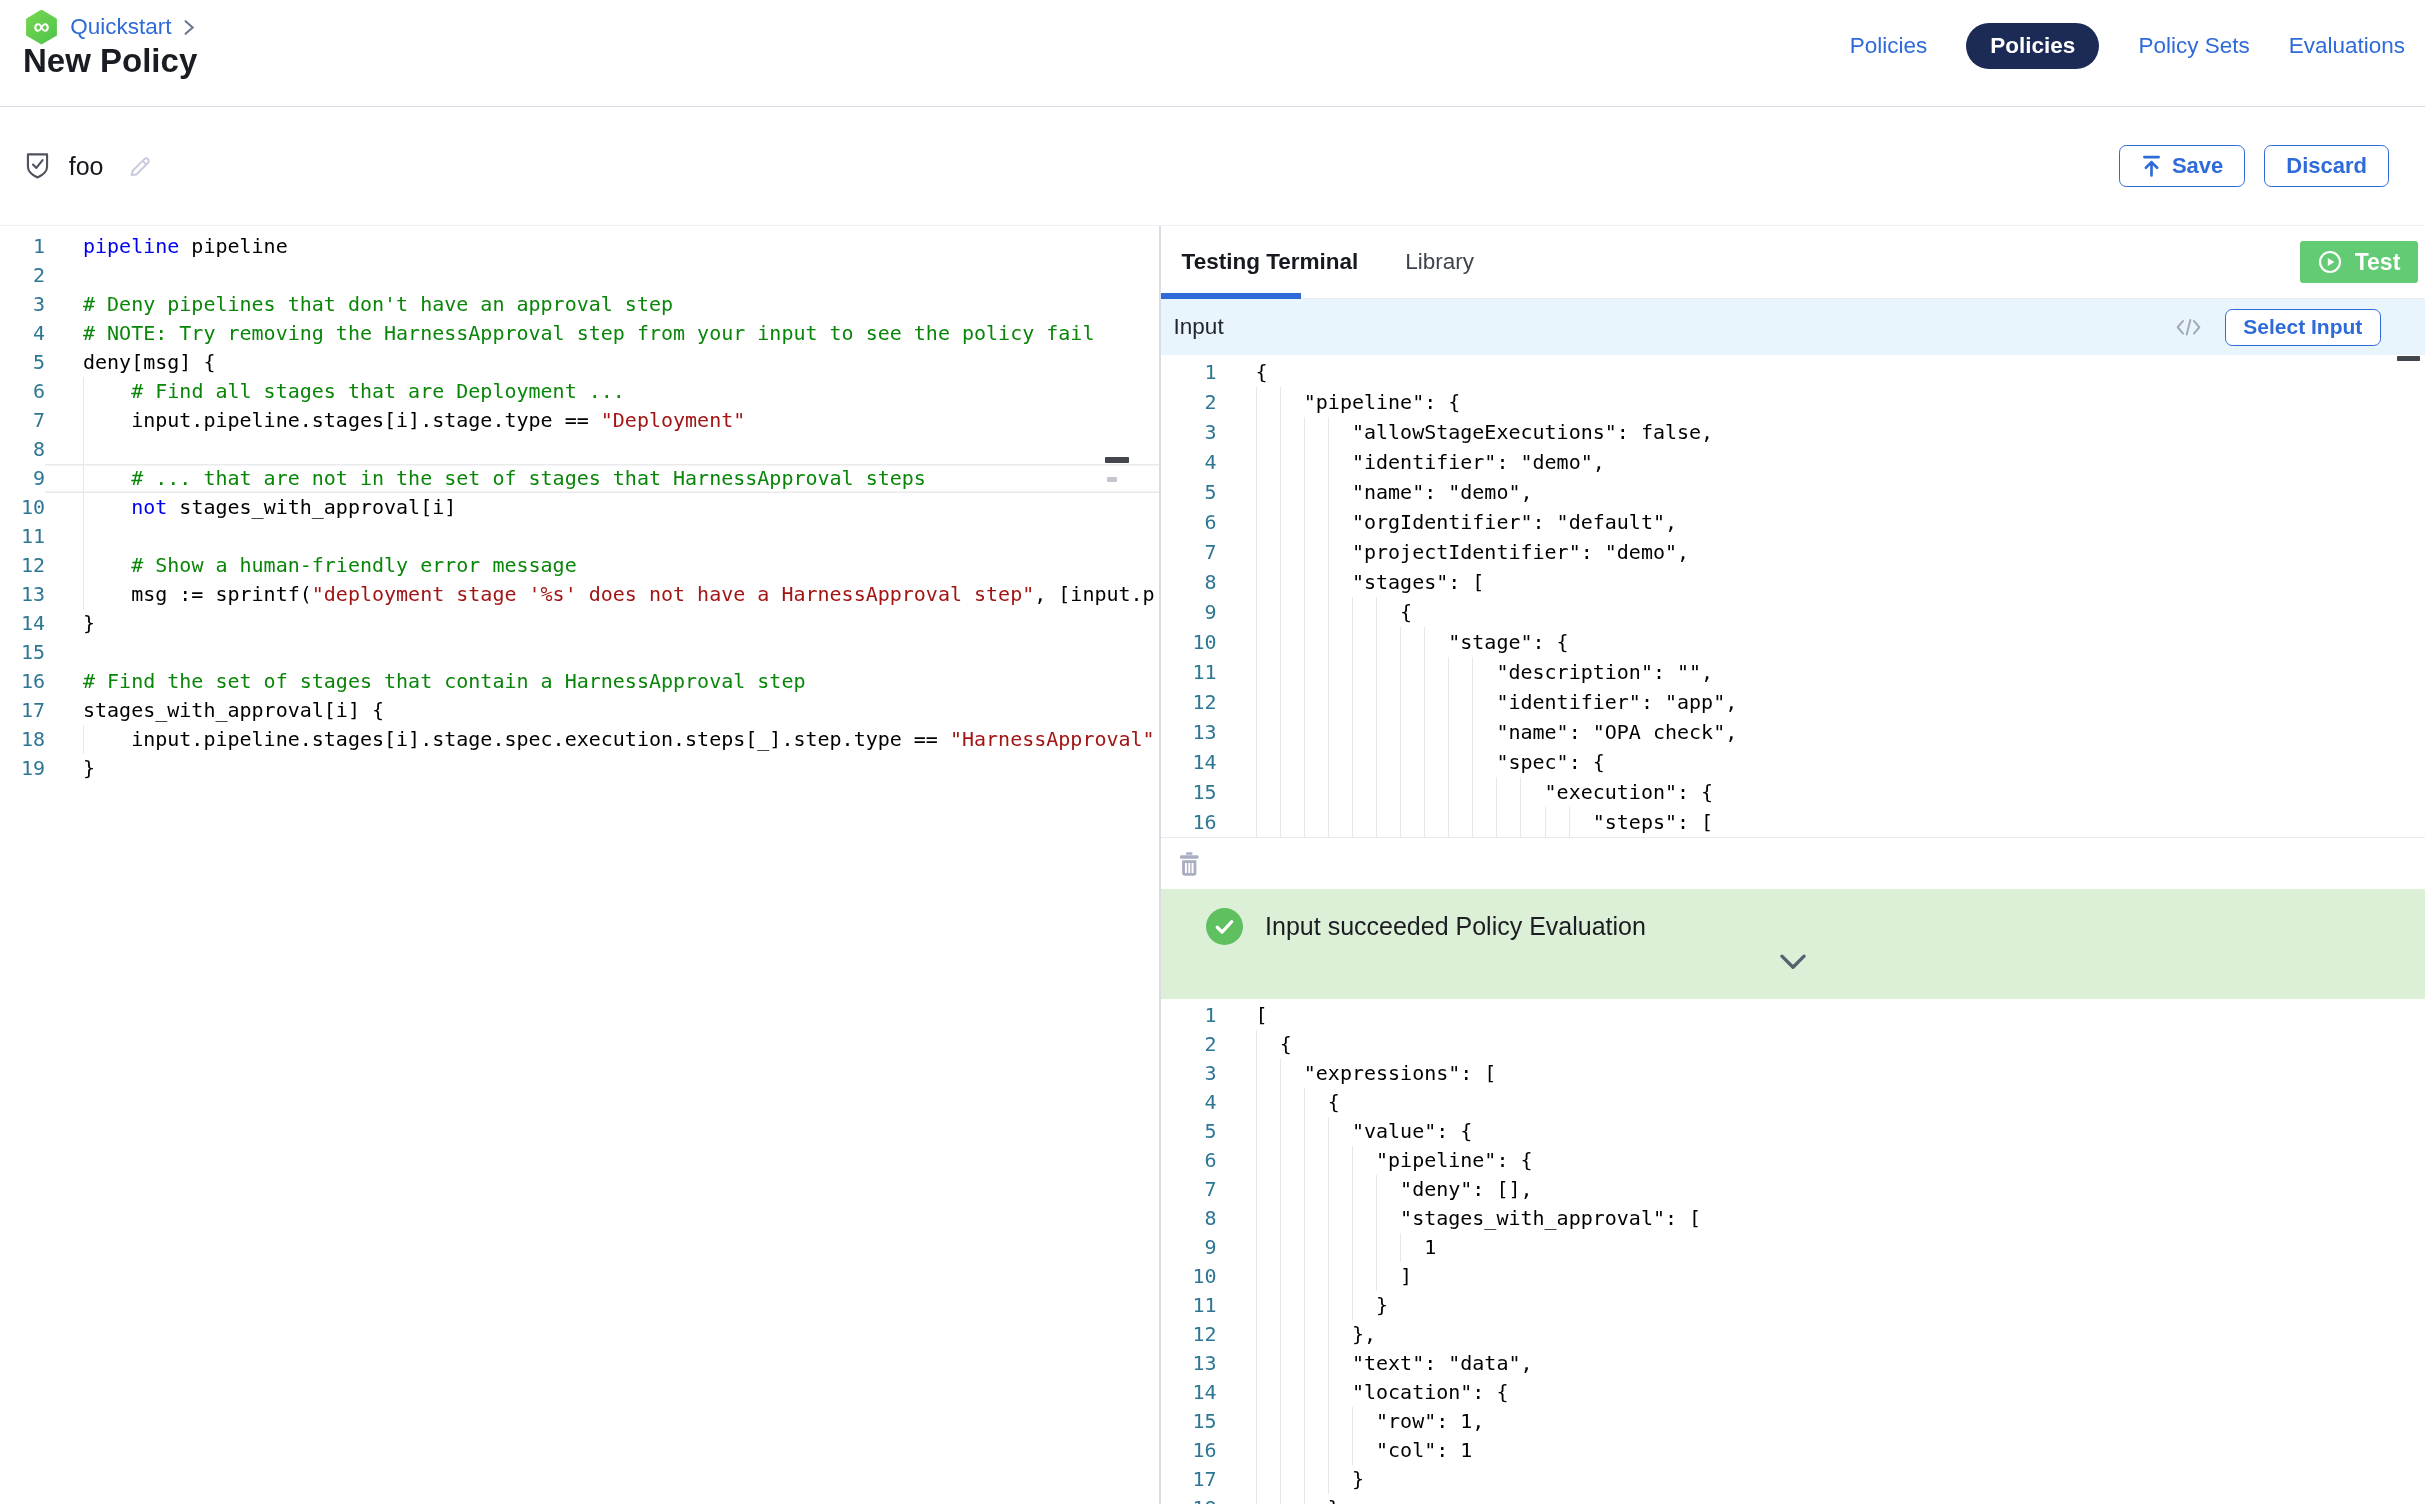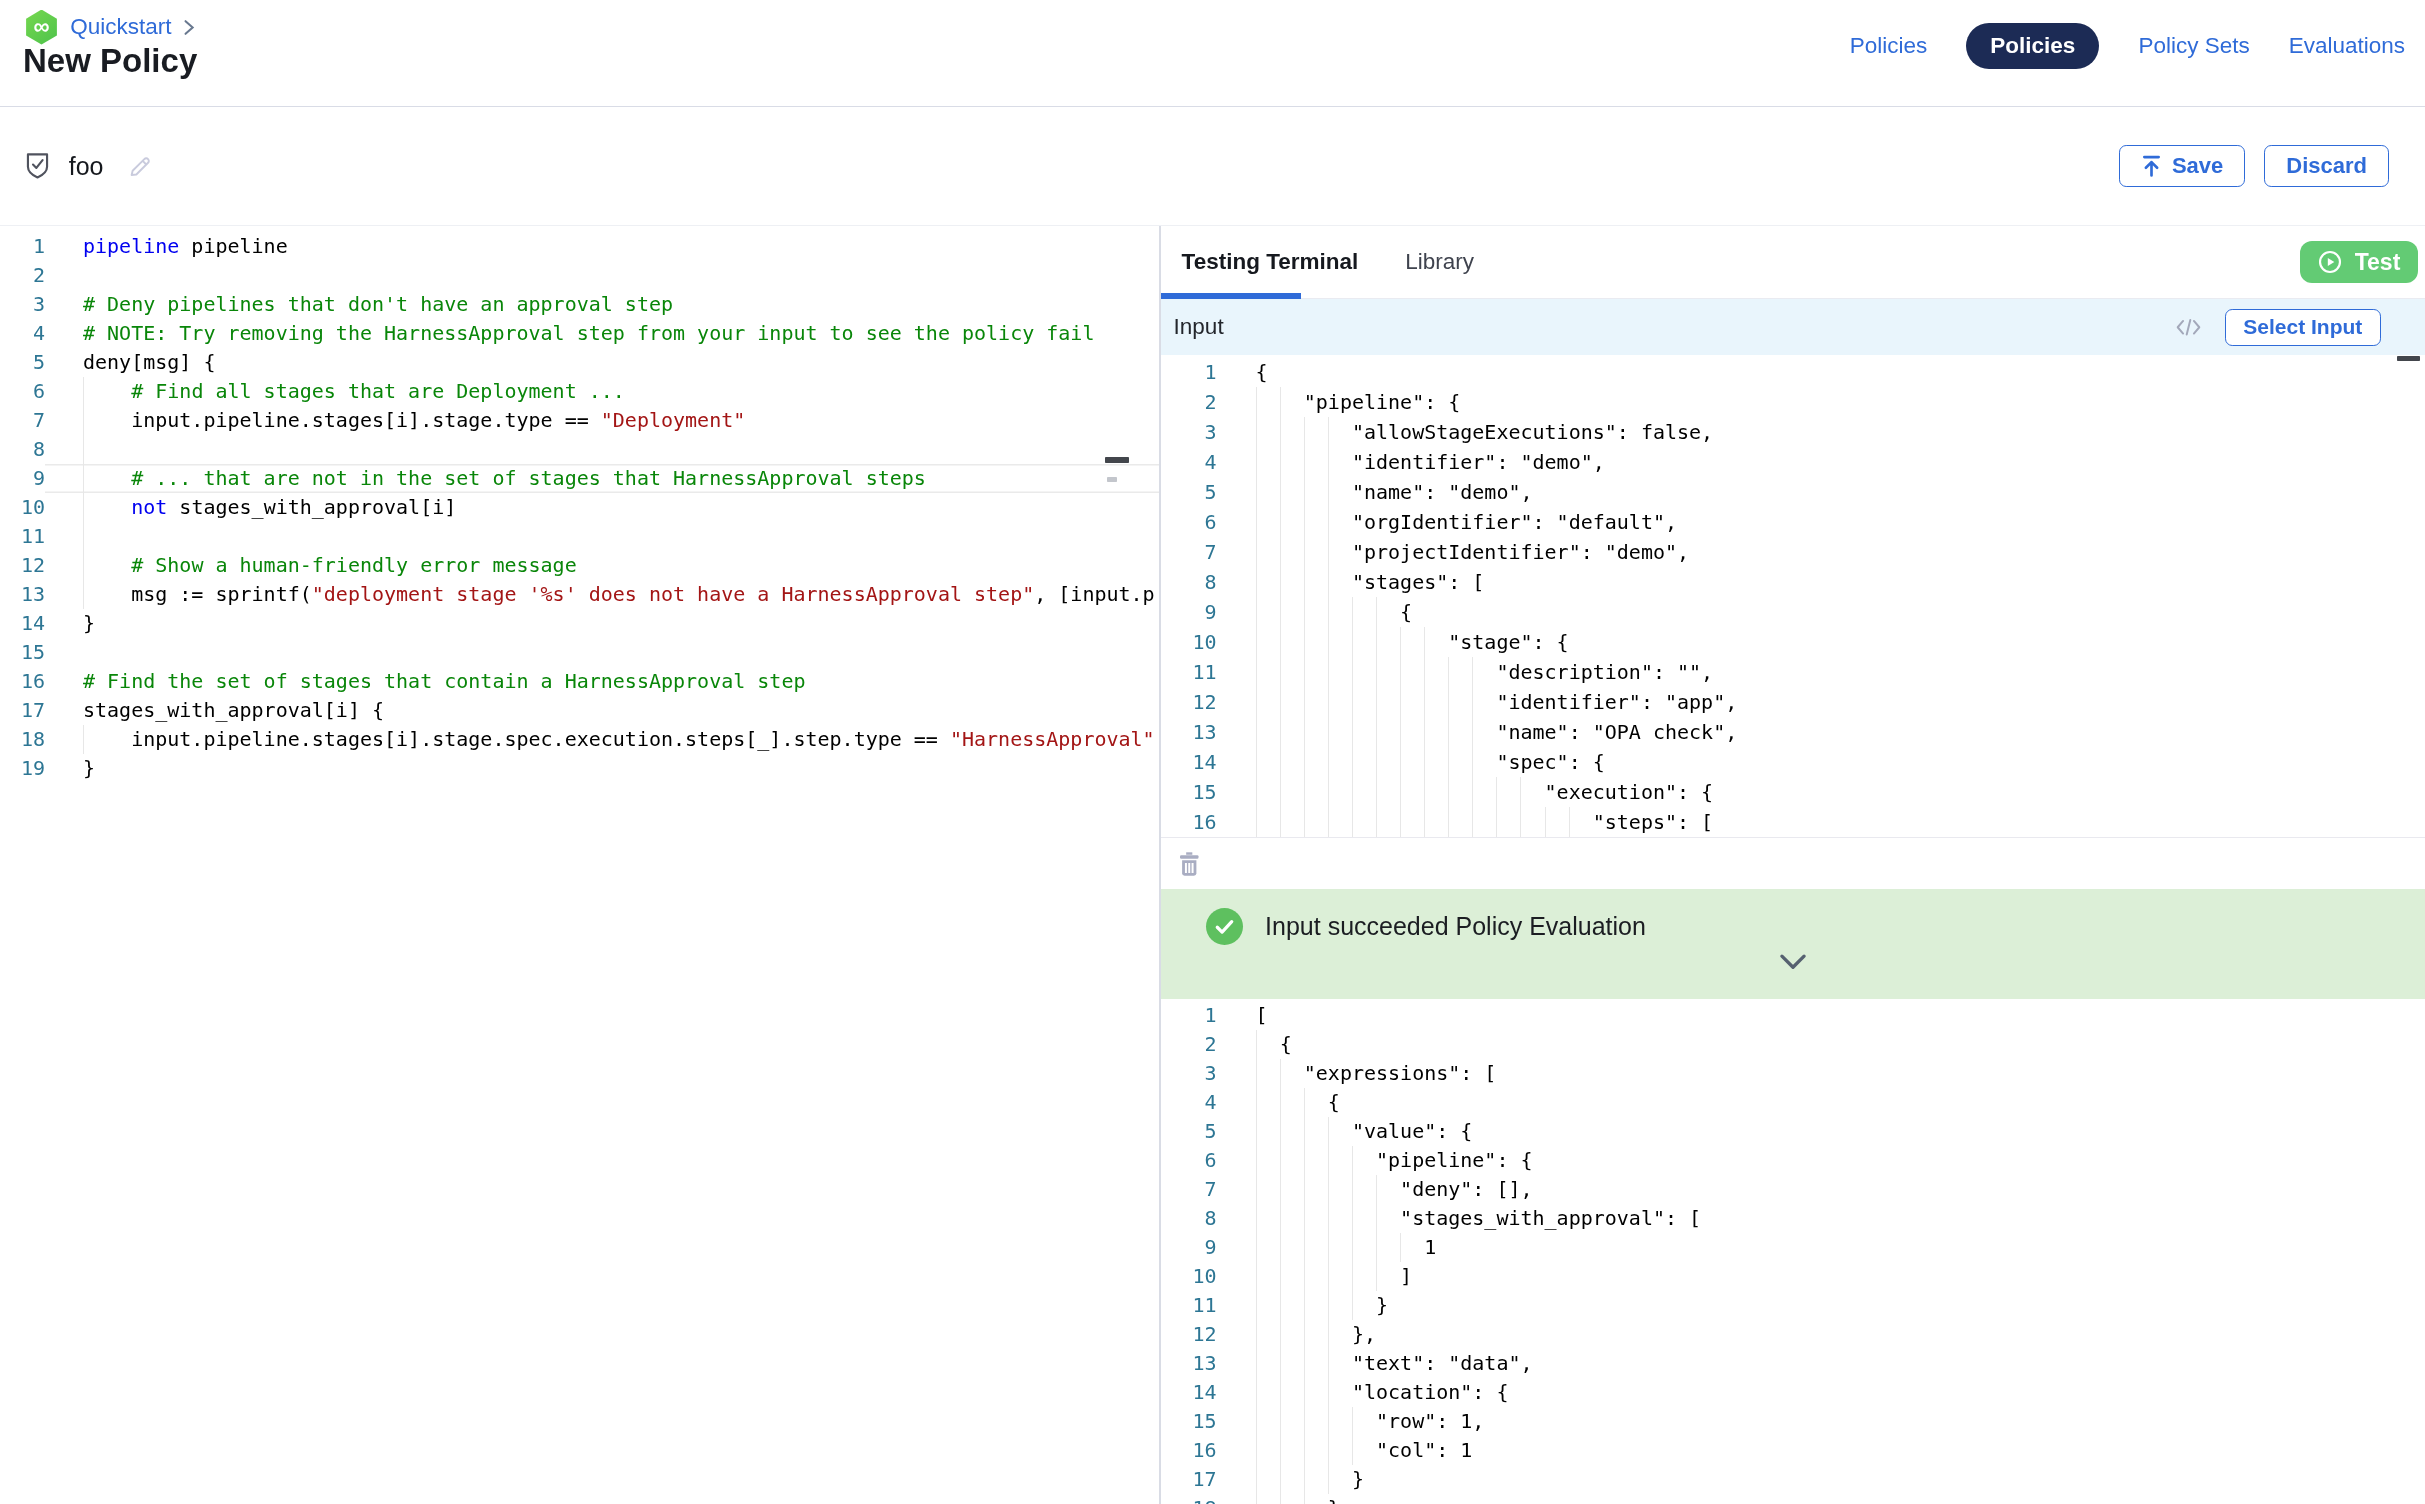--- a/index.html
+++ b/index.html
@@ -47,21 +47,21 @@
   .guide{position:absolute;top:0;bottom:0;width:0.8px;background:#e7e7e7;}
   .cur .ltext{box-shadow:inset 0 1.6px #eaeaea, inset 0 -1.6px #eaeaea;}
   .mark{position:absolute;border-radius:0.8px;}
 
   
   .tabsrow{height:72px;display:flex;align-items:center;padding-left:21px;border-bottom:0.8px solid #e9ebf1;position:relative;background:#fff;}
   .tab{font-size:22.5px;cursor:pointer;}
   .tab.active{font-weight:700;color:#16191f;}
   .tab.inactive{color:#3f434e;margin-left:47px;}
   .tab-underline{position:absolute;left:0;bottom:-0.8px;width:140px;height:5.6px;background:#2f6bd8;}
-  .test-btn{position:absolute;right:8px;top:15.3px;height:42px;background:#63cb74;color:#fff;border:none;border-radius:12px;
+  .test-btn{position:absolute;right:8px;top:15.3px;height:42px;background:#63cb74;color:#fff;border:none;border-radius:3px;
         display:flex;gap:11.3px;align-items:center;padding:0 17.7px;font-size:23px;font-weight:700;cursor:pointer;font-family:inherit;}
 
   .input-band{height:56px;background:#e9f5fc;display:flex;align-items:center;padding:0 45px 0 13px;gap:22.5px;}
   .band-title{font-size:22.5px;color:#23262c;flex:1;}
   .select-btn{height:37px;border:1.6px solid #2f6bd8;border-radius:7.2px;color:#2f6bd8;background:#fff;font-size:21px;
         font-weight:600;padding:0 17.7px;display:flex;align-items:center;cursor:pointer;font-family:inherit;}
 
   .input-ed{height:482px;overflow:hidden;position:relative;padding-top:2.4px;box-sizing:border-box;background:#fff;}
   .input-ed .line{height:30px;line-height:30px;}
   .json-ed .ln{width:56px;}

